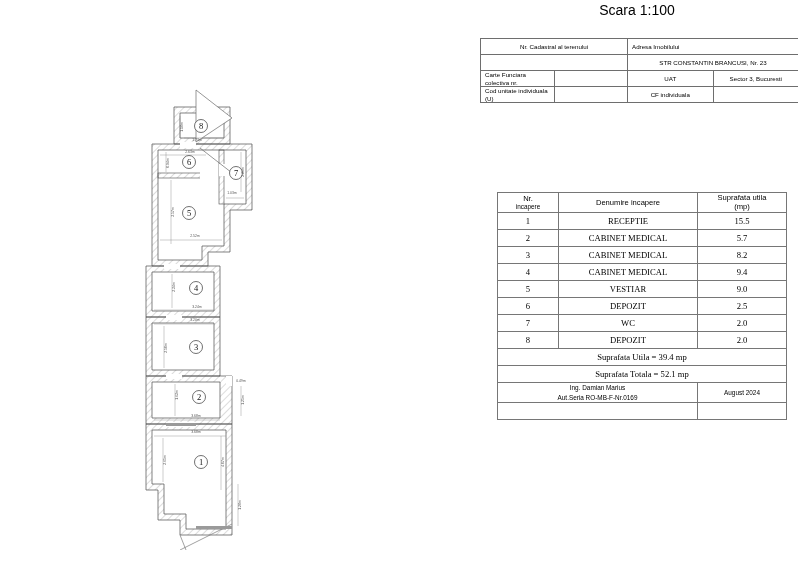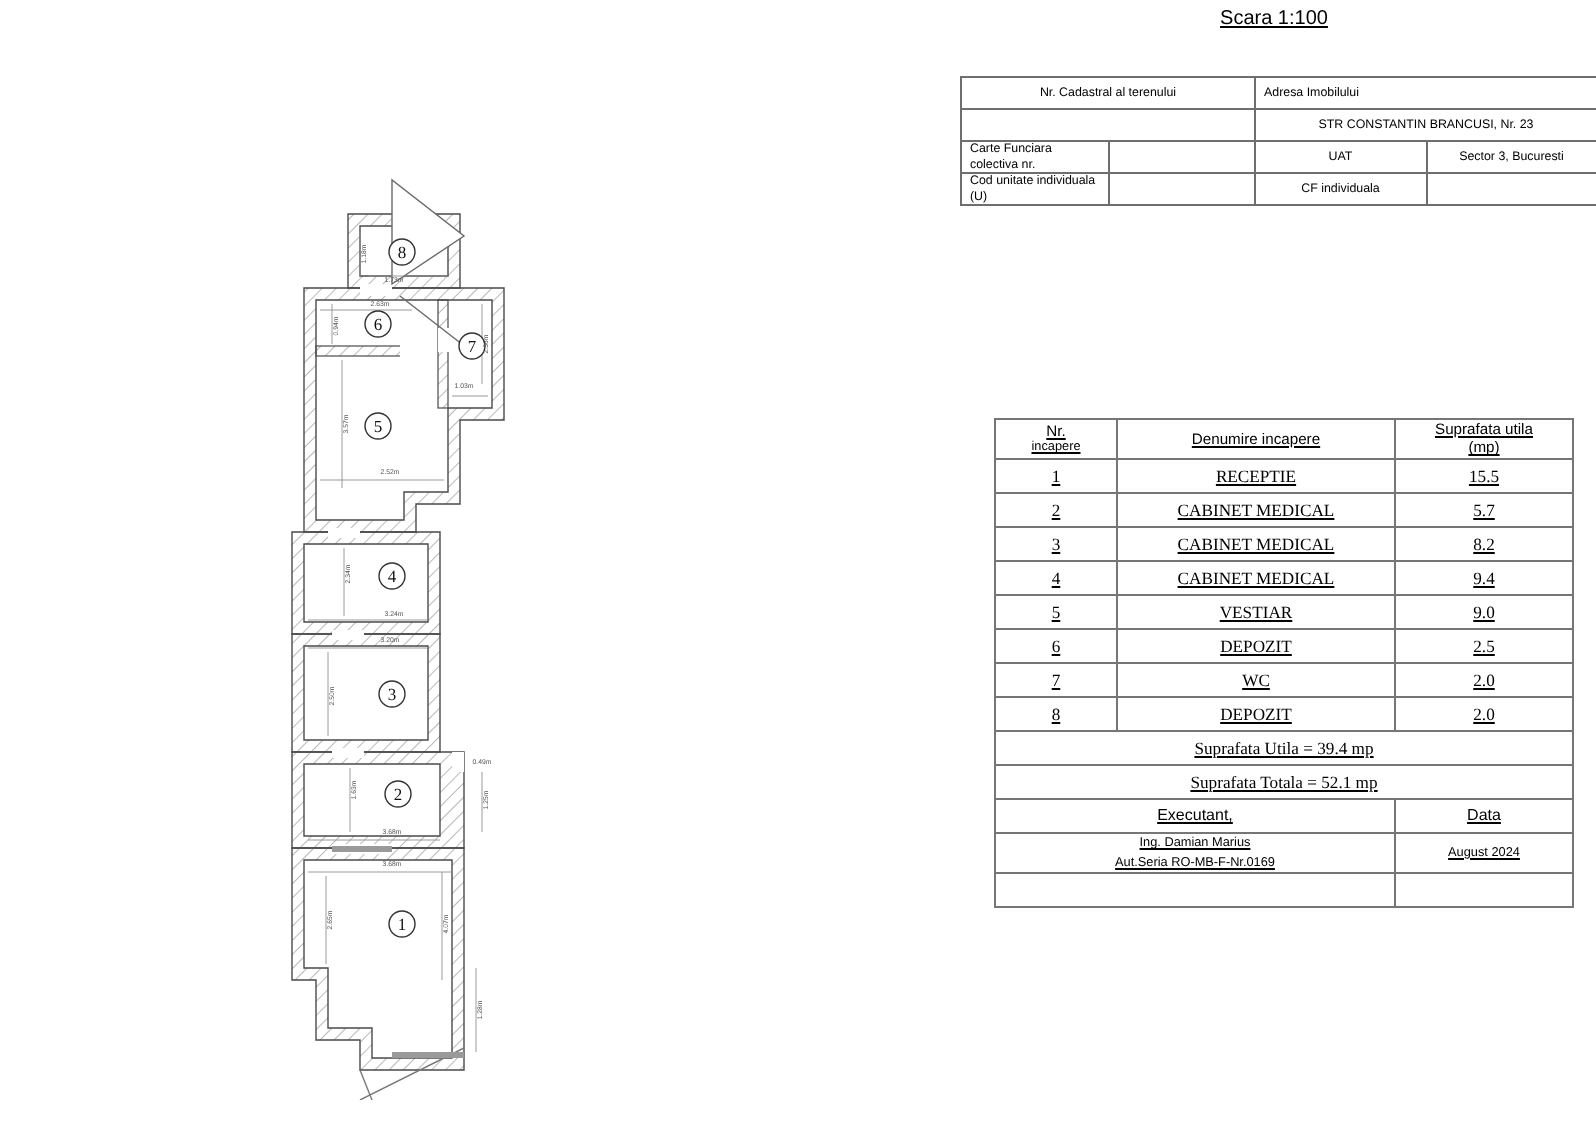--- a/index.html
+++ b/index.html
@@ -23,24 +23,23 @@
     top: 2px;
     width: 318px;
     text-align: center;
   }
   #doc-title {
     font-size: 10.5px;
     letter-spacing: 0.3px;
     line-height: 14px;
   }
   #doc-scale {
-    font-size: 10px;
+    font-size: 14px;
     line-height: 14px;
     margin-top: 1px;
-    text-decoration: underline;
   }
 
   
   #cadastral-table {
     position: absolute;
     left: 480px;
     top: 38px;
     width: 300px;
     border-collapse: collapse;
     font-size: 6.2px;
@@ -57,27 +56,26 @@
   .ct-c2 { width: 35px; }
   .ct-c3 { width: 80px; }
   .ct-c4 { width: 82px; }
   .ct-center { text-align: center; }
   .ct-left { text-align: left; }
 
   
   #room-table {
     position: absolute;
     left: 497px;
-    top: 209px;
+    top: 192px;
     width: 262px;
     border-collapse: collapse;
     table-layout: fixed;
     font-family: "Liberation Serif", serif;
     font-size: 8.6px;
-    text-decoration: underline;
   }
   #room-table td, #room-table th {
     border: 0.7px solid #767676;
     padding: 0 4px;
     height: 16px;
     vertical-align: middle;
     font-weight: normal;
   }
   .rt-c1 { width: 52px; }
   .rt-c2 { width: 130px; }
@@ -211,24 +209,20 @@
     </tbody>
   <tbody id="total-rows">
       <tr>
         <td colspan="3" class="rt-total">Suprafata Utila = 39.4 mp</td>
       </tr>
       <tr>
         <td colspan="3" class="rt-total">Suprafata Totala = 52.1 mp</td>
       </tr>
     </tbody>
   <tbody>
-    <tr>
-      <td class="rt-sign" colspan="2">Executant,</td>
-      <td class="rt-sign">Data</td>
-    </tr>
     <tr>
       <td class="rt-sign-body" colspan="2">
         <div>Ing. Damian Marius</div>
         <div>Aut.Seria RO-MB-F-Nr.0169</div>
       </td>
       <td class="rt-sign-body">August 2024</td>
     </tr>
     <tr>
       <td class="rt-sign-body rt-blank" colspan="2"></td>
       <td class="rt-sign-body rt-blank"></td>

